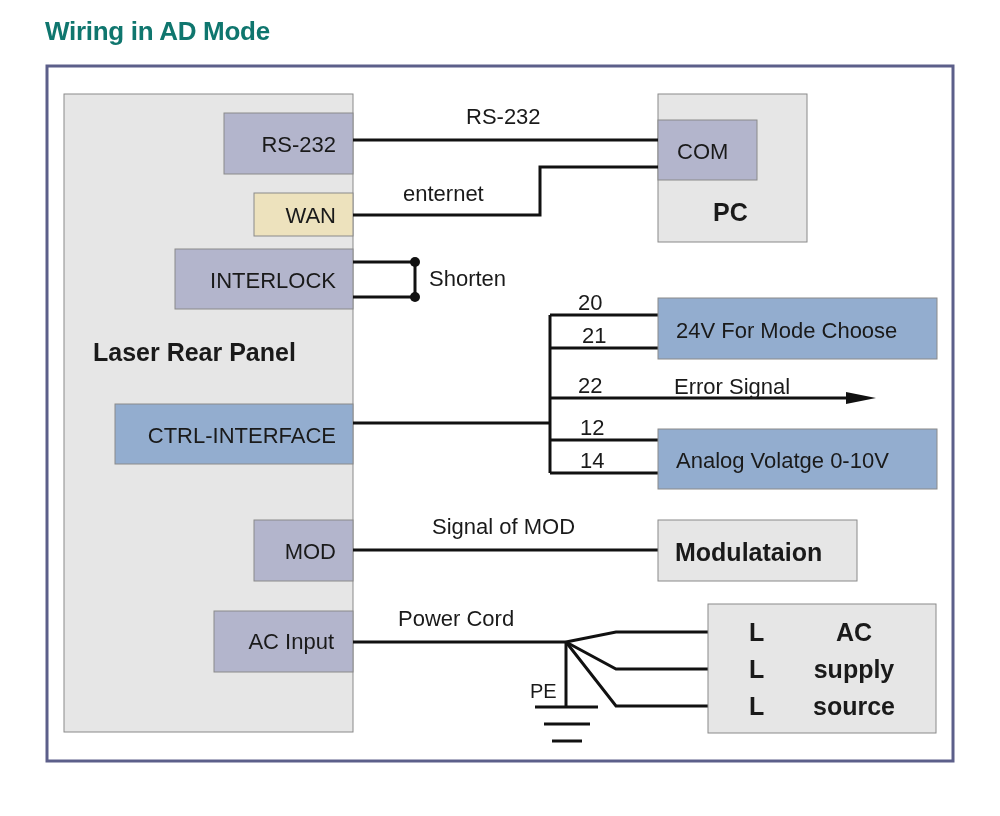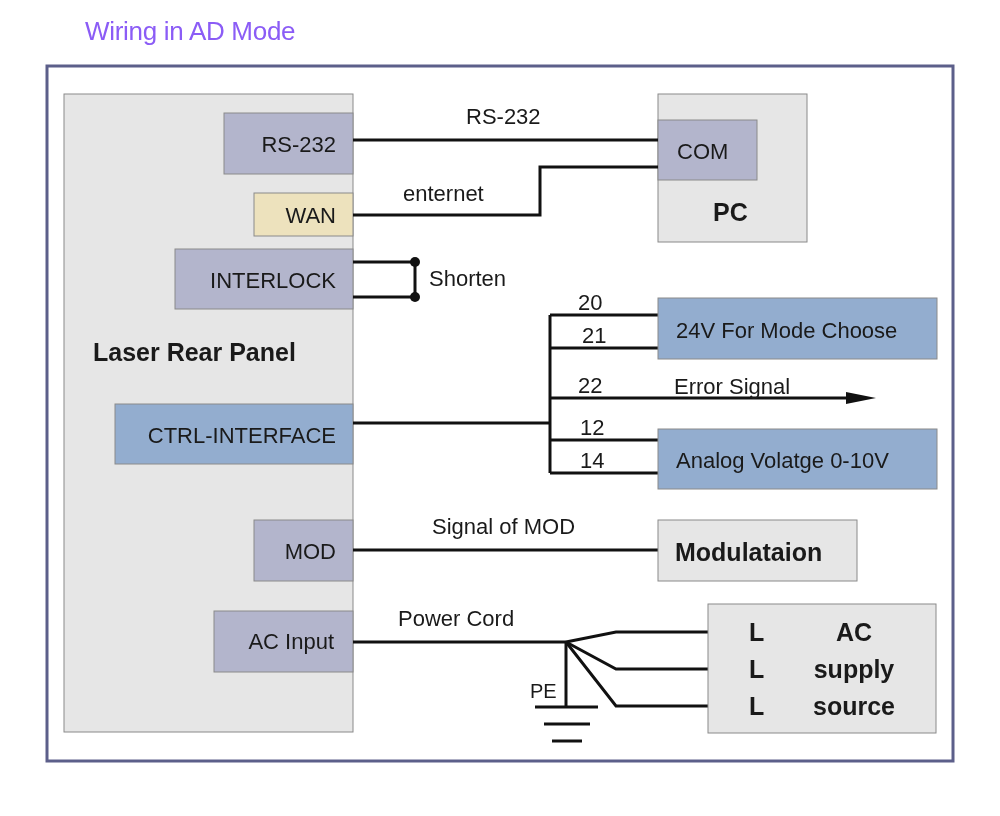--- a/index.html
+++ b/index.html
@@ -1,17 +1,17 @@
 <!DOCTYPE html>
 <html><head>
 <meta charset="utf-8">
 <style>
   html, body { margin:0; padding:0; background:#ffffff; }
   body { width:1000px; height:816px; position:relative; overflow:hidden; font-family:"Liberation Sans", sans-serif; }
-  .title { position:absolute; left:45px; top:16px; font-size:26px; font-weight:normal; color:#8b5cf6; letter-spacing:-0.3px;margin-left:40px; }
+  .title { position:absolute; left:45px; top:16px; font-size:26px; font-weight:bold; color:#0f766e; letter-spacing:-0.3px; }
   svg { position:absolute; left:0; top:0; }
   svg text { font-family:"Liberation Sans", sans-serif; fill:#1a1a1a; }
   .lbl { font-size:22px; }
   .bold { font-weight:bold; }
   .wire { stroke:#111; stroke-width:3; fill:none; }
 </style>
 </head>
 <body>
 
 <div class="title">Wiring in AD Mode</div>

